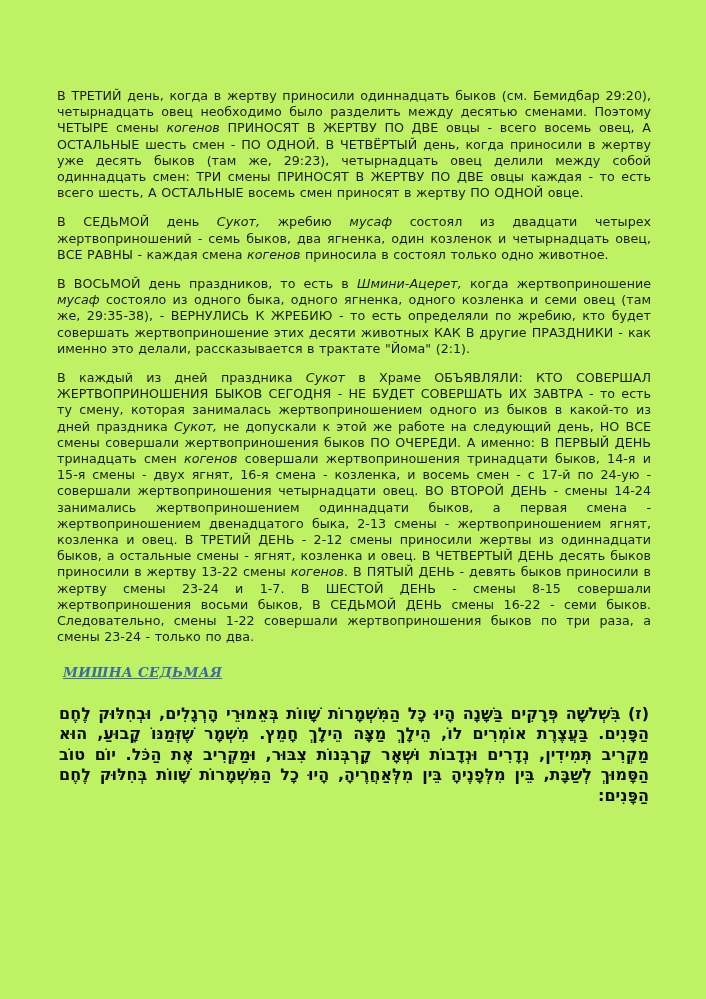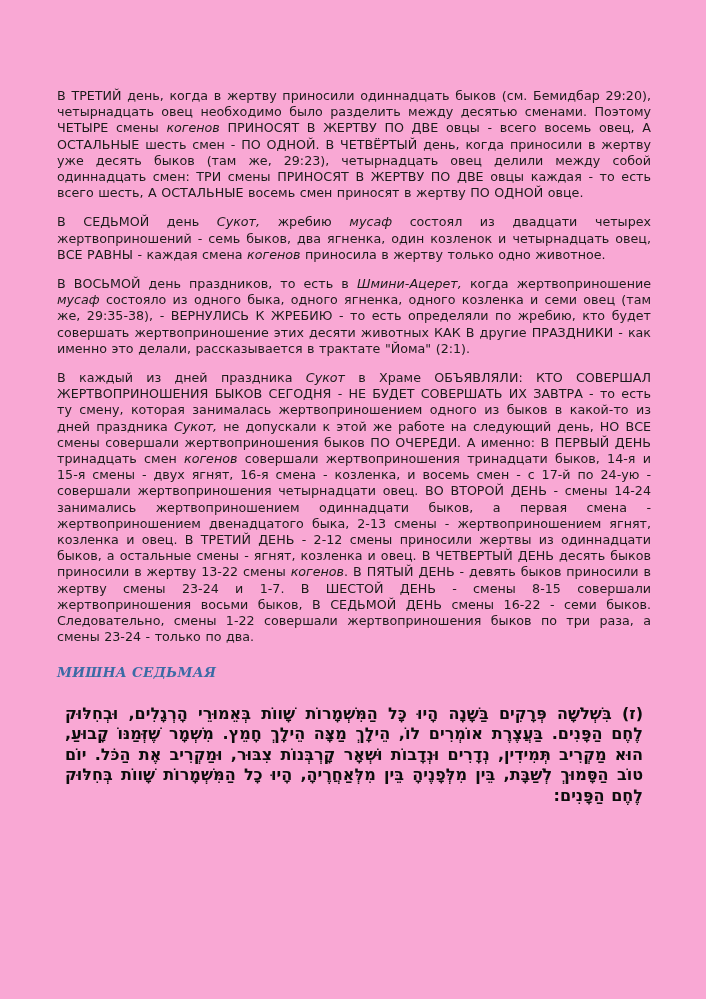--- a/index.html
+++ b/index.html
@@ -4,72 +4,73 @@
 <style>
   html, body {
     margin: 0;
     padding: 0;
     background: #ffffff;
   }
   .page {
     position: relative;
     width: 706px;
     height: 999px;
-    background: #f9a8d4;
+    background: #bef264;
     box-sizing: border-box;
     padding: 88px 55px 0 57px;
     overflow: hidden;
     font-family: "DejaVu Sans", "Liberation Sans", sans-serif;
   }
   .content {
     width: 594px;
   }
   .para {
     margin: 0 0 13px 0;
     font-size: 12.7px;
     line-height: 16.2px;
     text-align: justify;
     color: #1c1c1c;
     word-spacing: 0.5px;
   }
   .para i {
     font-style: italic;
   }
   .section-heading {
-    margin: 18px 0 24px 0;
+    margin: 18px 0 24px 6px;
     font-family: "DejaVu Serif", "Liberation Serif", serif;
     font-style: italic;
     font-weight: bold;
     font-size: 13.5px;
     letter-spacing: 0.3px;
     color: #3c6ba5;
+    text-decoration: underline;
   }
   .hebrew {
     direction: rtl;
     unicode-bidi: embed;
     text-align: justify;
     font-weight: bold;
     font-size: 16px;
     line-height: 20.5px;
     color: #0d0d0d;
-    margin: 8px;
+    margin: 2px;
     word-spacing: 1px;
   }
 </style>
 </head>
 <body>
 
 <div class="page">
   <div class="content">
 
     <p class="para"><span>В ТРЕТИЙ день, когда в жертву приносили одиннадцать быков (см. Бемидбар 29:20), четырнадцать овец необходимо было разделить между десятью сменами. Поэтому ЧЕТЫРЕ смены </span><i>когенов</i><span> ПРИНОСЯТ В ЖЕРТВУ ПО ДВЕ овцы - всего восемь овец, А ОСТАЛЬНЫЕ шесть смен - ПО ОДНОЙ. В ЧЕТВЁРТЫЙ день, когда приносили в жертву уже десять быков (там же, 29:23), четырнадцать овец делили между собой одиннадцать смен: ТРИ смены ПРИНОСЯТ В ЖЕРТВУ ПО ДВЕ овцы каждая - то есть всего шесть, А ОСТАЛЬНЫЕ восемь смен приносят в жертву ПО ОДНОЙ овце.</span></p>
 
 
 
-    <p class="para"><span>В СЕДЬМОЙ день </span><i>Сукот,</i><span> жребию </span><i>мусаф</i><span> состоял из двадцати четырех жертвоприношений - семь быков, два ягненка, один козленок и четырнадцать овец, ВСЕ РАВНЫ - каждая смена </span><i>когенов</i><span> приносила в жертву только одно животное.</span></p>
+    <p class="para"><span>В СЕДЬМОЙ день </span><i>Сукот,</i><span> жребию </span><i>мусаф</i><span> состоял из двадцати четырех жертвоприношений - семь быков, два ягненка, один козленок и четырнадцать овец, ВСЕ РАВНЫ - каждая смена </span><i>когенов</i><span> приносила в состоял только одно животное.</span></p>
 
     <p class="para"><span>В ВОСЬМОЙ день праздников, то есть в </span><i>Шмини-Ацерет,</i><span> когда жертвоприношение </span><i>мусаф</i><span> состояло из одного быка, одного ягненка, одного козленка и семи овец (там же, 29:35-38), - ВЕРНУЛИСЬ К ЖРЕБИЮ - то есть определяли по жребию, кто будет совершать жертвоприношение этих десяти животных КАК В другие ПРАЗДНИКИ - как именно это делали, рассказывается в трактате "Йома" (2:1).</span></p>
 
     <p class="para"><span>В каждый из дней праздника </span><i>Сукот</i><span> в Храме ОБЪЯВЛЯЛИ: КТО СОВЕРШАЛ ЖЕРТВОПРИНОШЕНИЯ БЫКОВ СЕГОДНЯ - НЕ БУДЕТ СОВЕРШАТЬ ИХ ЗАВТРА - то есть ту смену, которая занималась жертвоприношением одного из быков в какой-то из дней праздника </span><i>Сукот,</i><span> не допускали к этой же работе на следующий день, НО ВСЕ смены совершали жертвоприношения быков ПО ОЧЕРЕДИ. А именно: В ПЕРВЫЙ ДЕНЬ тринадцать смен </span><i>когенов</i><span> совершали жертвоприношения тринадцати быков, 14-я и 15-я смены - двух ягнят, 16-я смена - козленка, и восемь смен - с 17-й по 24-ую - совершали жертвоприношения четырнадцати овец. ВО ВТОРОЙ ДЕНЬ - смены 14-24 занимались жертвоприношением одиннадцати быков, а первая смена - жертвоприношением двенадцатого быка, 2-13 смены - жертвоприношением ягнят, козленка и овец. В ТРЕТИЙ ДЕНЬ - 2-12 смены приносили жертвы из одиннадцати быков, а остальные смены - ягнят, козленка и овец. В ЧЕТВЕРТЫЙ ДЕНЬ десять быков приносили в жертву 13-22 смены </span><i>когенов</i><span>. В ПЯТЫЙ ДЕНЬ - девять быков приносили в жертву смены 23-24 и 1-7. В ШЕСТОЙ ДЕНЬ - смены 8-15 совершали жертвоприношения восьми быков, В СЕДЬМОЙ ДЕНЬ смены 16-22 - семи быков. Следовательно, смены 1-22 совершали жертвоприношения быков по три раза, а смены 23-24 - только по два.</span></p>
 
     <h2 class="section-heading">МИШНА СЕДЬМАЯ</h2>
 
     <p class="hebrew" dir="rtl" lang="he">(ז) בִּשְׁלשָׁה פְּרָקִים בַּשָּׁנָה הָיוּ כָּל הַמִּשְׁמָרוֹת שָׁווֹת בְּאֵמוּרֵי הָרְגָלִים, וּבְחִלּוּק לֶחֶם הַפָּנִים. בַּעֲצֶרֶת אוֹמְרִים לוֹ, הֵילָךְ מַצָּה הֵילָךְ חָמֵץ. מִשְׁמָר שֶׁזְּמַנּוֹ קָבוּעַ, הוּא מַקְרִיב תְּמִידִין, נְדָרִים וּנְדָבוֹת וּשְׁאָר קָרְבְּנוֹת צִבּוּר, וּמַקְרִיב אֶת הַכֹּל. יוֹם טוֹב הַסָּמוּךְ לְשַׁבָּת, בֵּין מִלְּפָנֶיהָ בֵּין מִלְּאַחֲרֶיהָ, הָיוּ כָל הַמִּשְׁמָרוֹת שָׁווֹת בְּחִלּוּק לֶחֶם הַפָּנִים:</p>
 
   </div>

